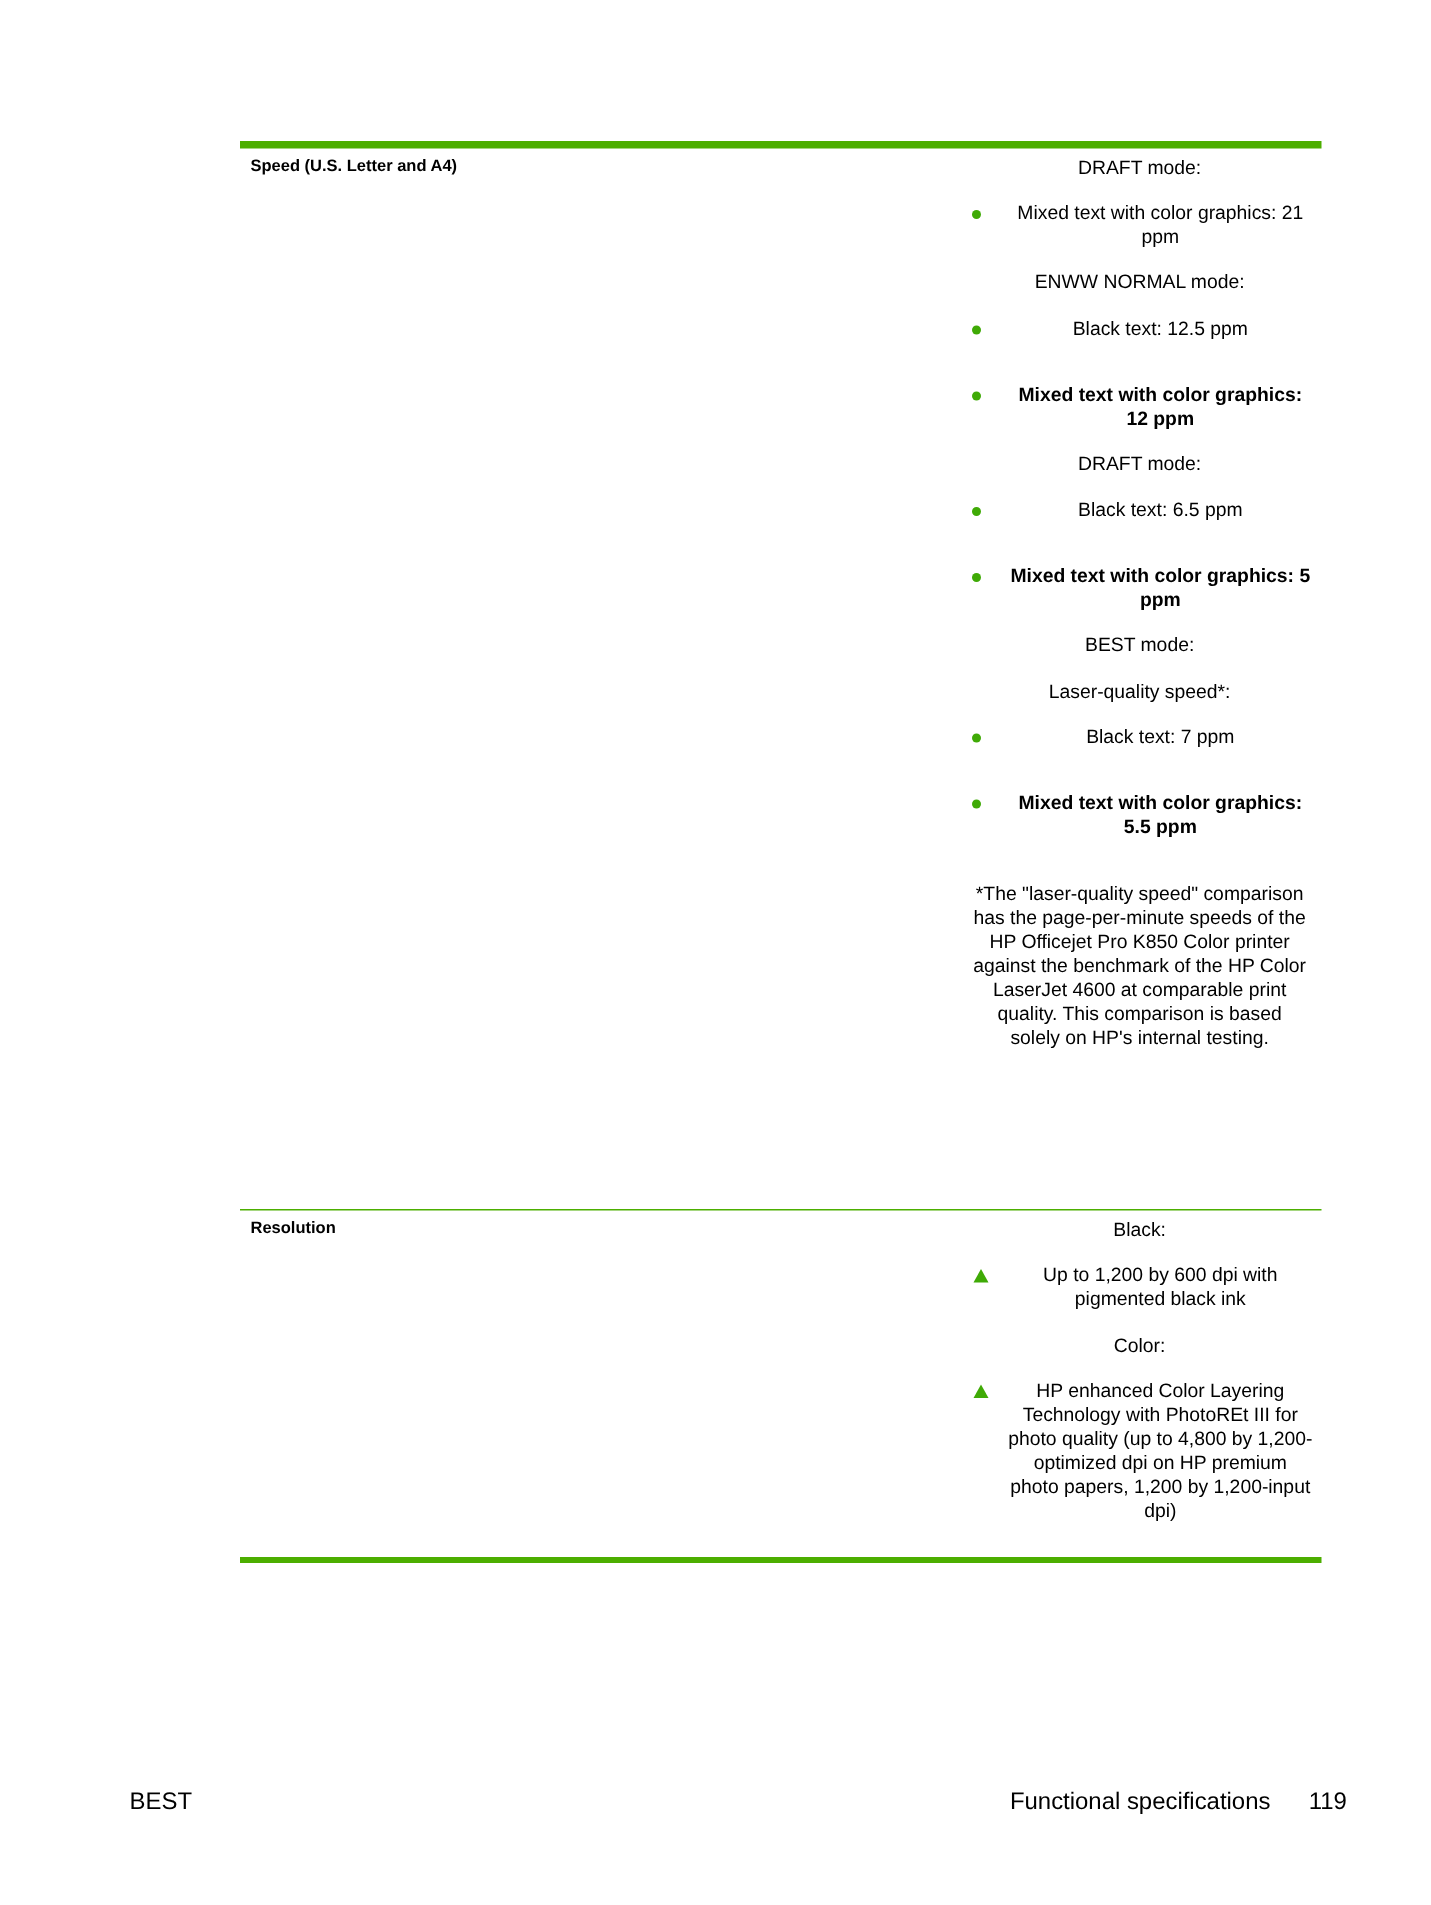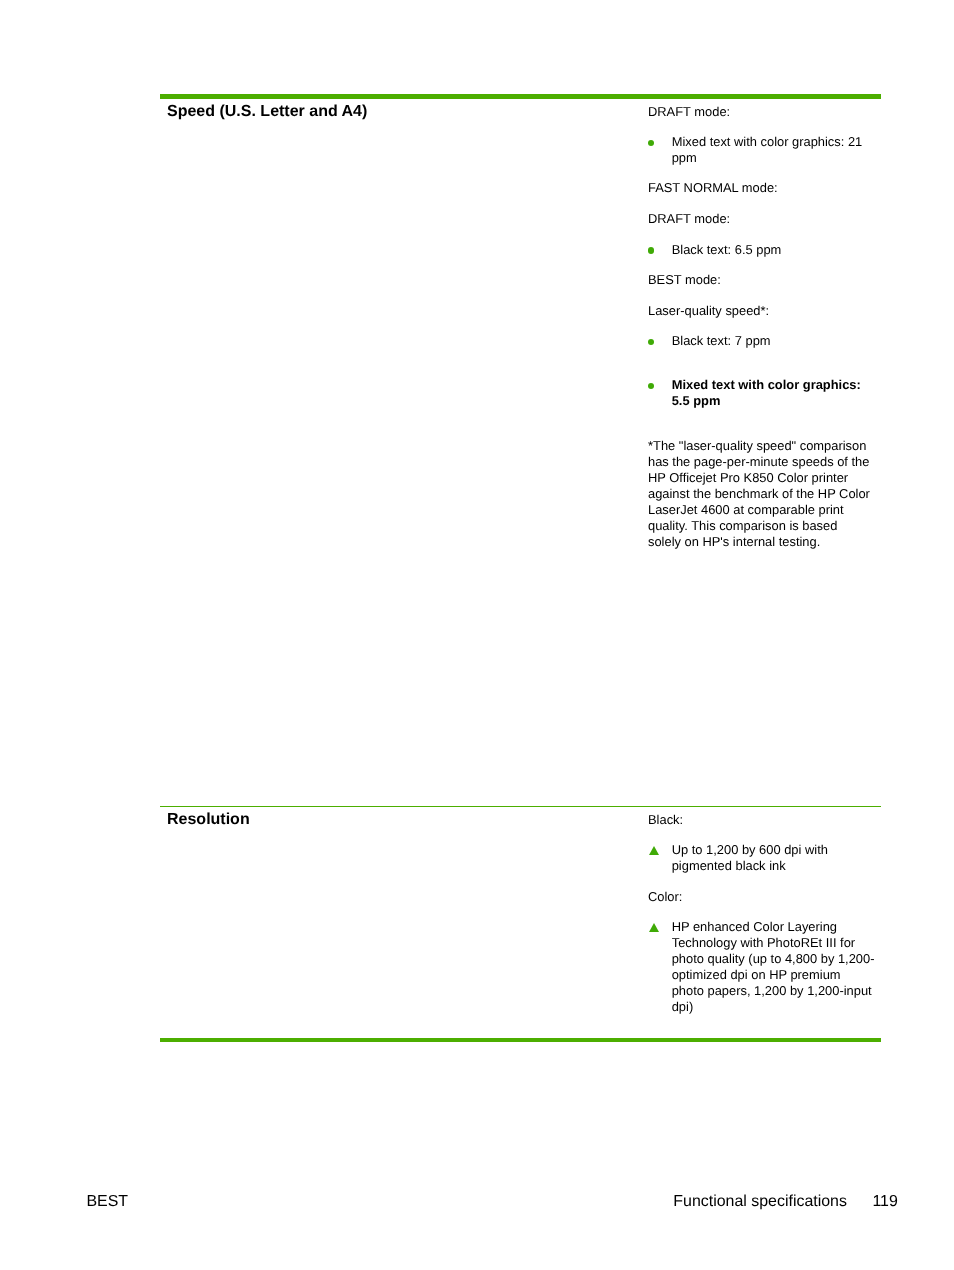--- a/index.html
+++ b/index.html
@@ -36,22 +36,23 @@
   .row.r0 { top: 103.56px; }
   .row.r1 { top: 811.5px; }
   .col-label {
     position: absolute;
     left: 7px; top: 0;
     width: 470px;
   }
   .col-value {
     margin-left: 488px;
     width: 233px;
+    text-align: center;
   }
-  .lbl { font-size: 16px; font-weight: bold; line-height: 15.9px; }
+  .lbl { font-size: 11px; font-weight: bold; line-height: 15.9px; }
 
   .blk { margin: 0; font-size: 12.9px; line-height: 15.9px; }
   .blk + .blk { margin-top: 14.62px; }
   .row.r1 .blk + .blk { margin-top: 14.78px; }
   .blk.footnote { margin-top: 29.4px; }
   .para { width: 223.5px; }
 
   ul.bullets { list-style: none; padding: 0; }
   ul.bullets li {
     position: relative;
@@ -93,24 +94,29 @@
   <div class="spec-table" id="spec-table">
       <div class="row r0">
         <div class="col-label">
           <div class="lbl">Speed (U.S. Letter and A4)</div>
         </div>
         <div class="col-value">
           <div class="blk para">DRAFT mode:</div>
           <ul class="blk bullets">
             <li><span class="bullet-dot"></span><span>Mixed text with color graphics: 21 ppm</span></li>
           </ul>
-          <div class="blk para">FAST NORMAL mode:</div>
+          <div class="blk para">ENWW NORMAL mode:</div>
+          <ul class="blk bullets">
+            <li><span class="bullet-dot"></span><span>Black text: 12.5 ppm</span></li>
+            <li><span class="bullet-dot"></span><span>Mixed text with color graphics: 12 ppm</span></li>
+          </ul>
           <div class="blk para">DRAFT mode:</div>
           <ul class="blk bullets">
             <li><span class="bullet-dot"></span><span>Black text: 6.5 ppm</span></li>
+            <li><span class="bullet-dot"></span><span>Mixed text with color graphics: 5 ppm</span></li>
           </ul>
           <div class="blk para">BEST mode:</div>
           <div class="blk para">Laser-quality speed*:</div>
           <ul class="blk bullets">
             <li><span class="bullet-dot"></span><span>Black text: 7 ppm</span></li>
             <li><span class="bullet-dot"></span><span>Mixed text with color graphics: 5.5 ppm</span></li>
           </ul>
           <div class="blk para footnote">*The "laser-quality speed" comparison has the page-per-minute speeds of the HP Officejet Pro K850 Color printer against the benchmark of the HP Color LaserJet 4600 at comparable print quality. This comparison is based solely on HP's internal testing.</div>
         </div>
       </div>

